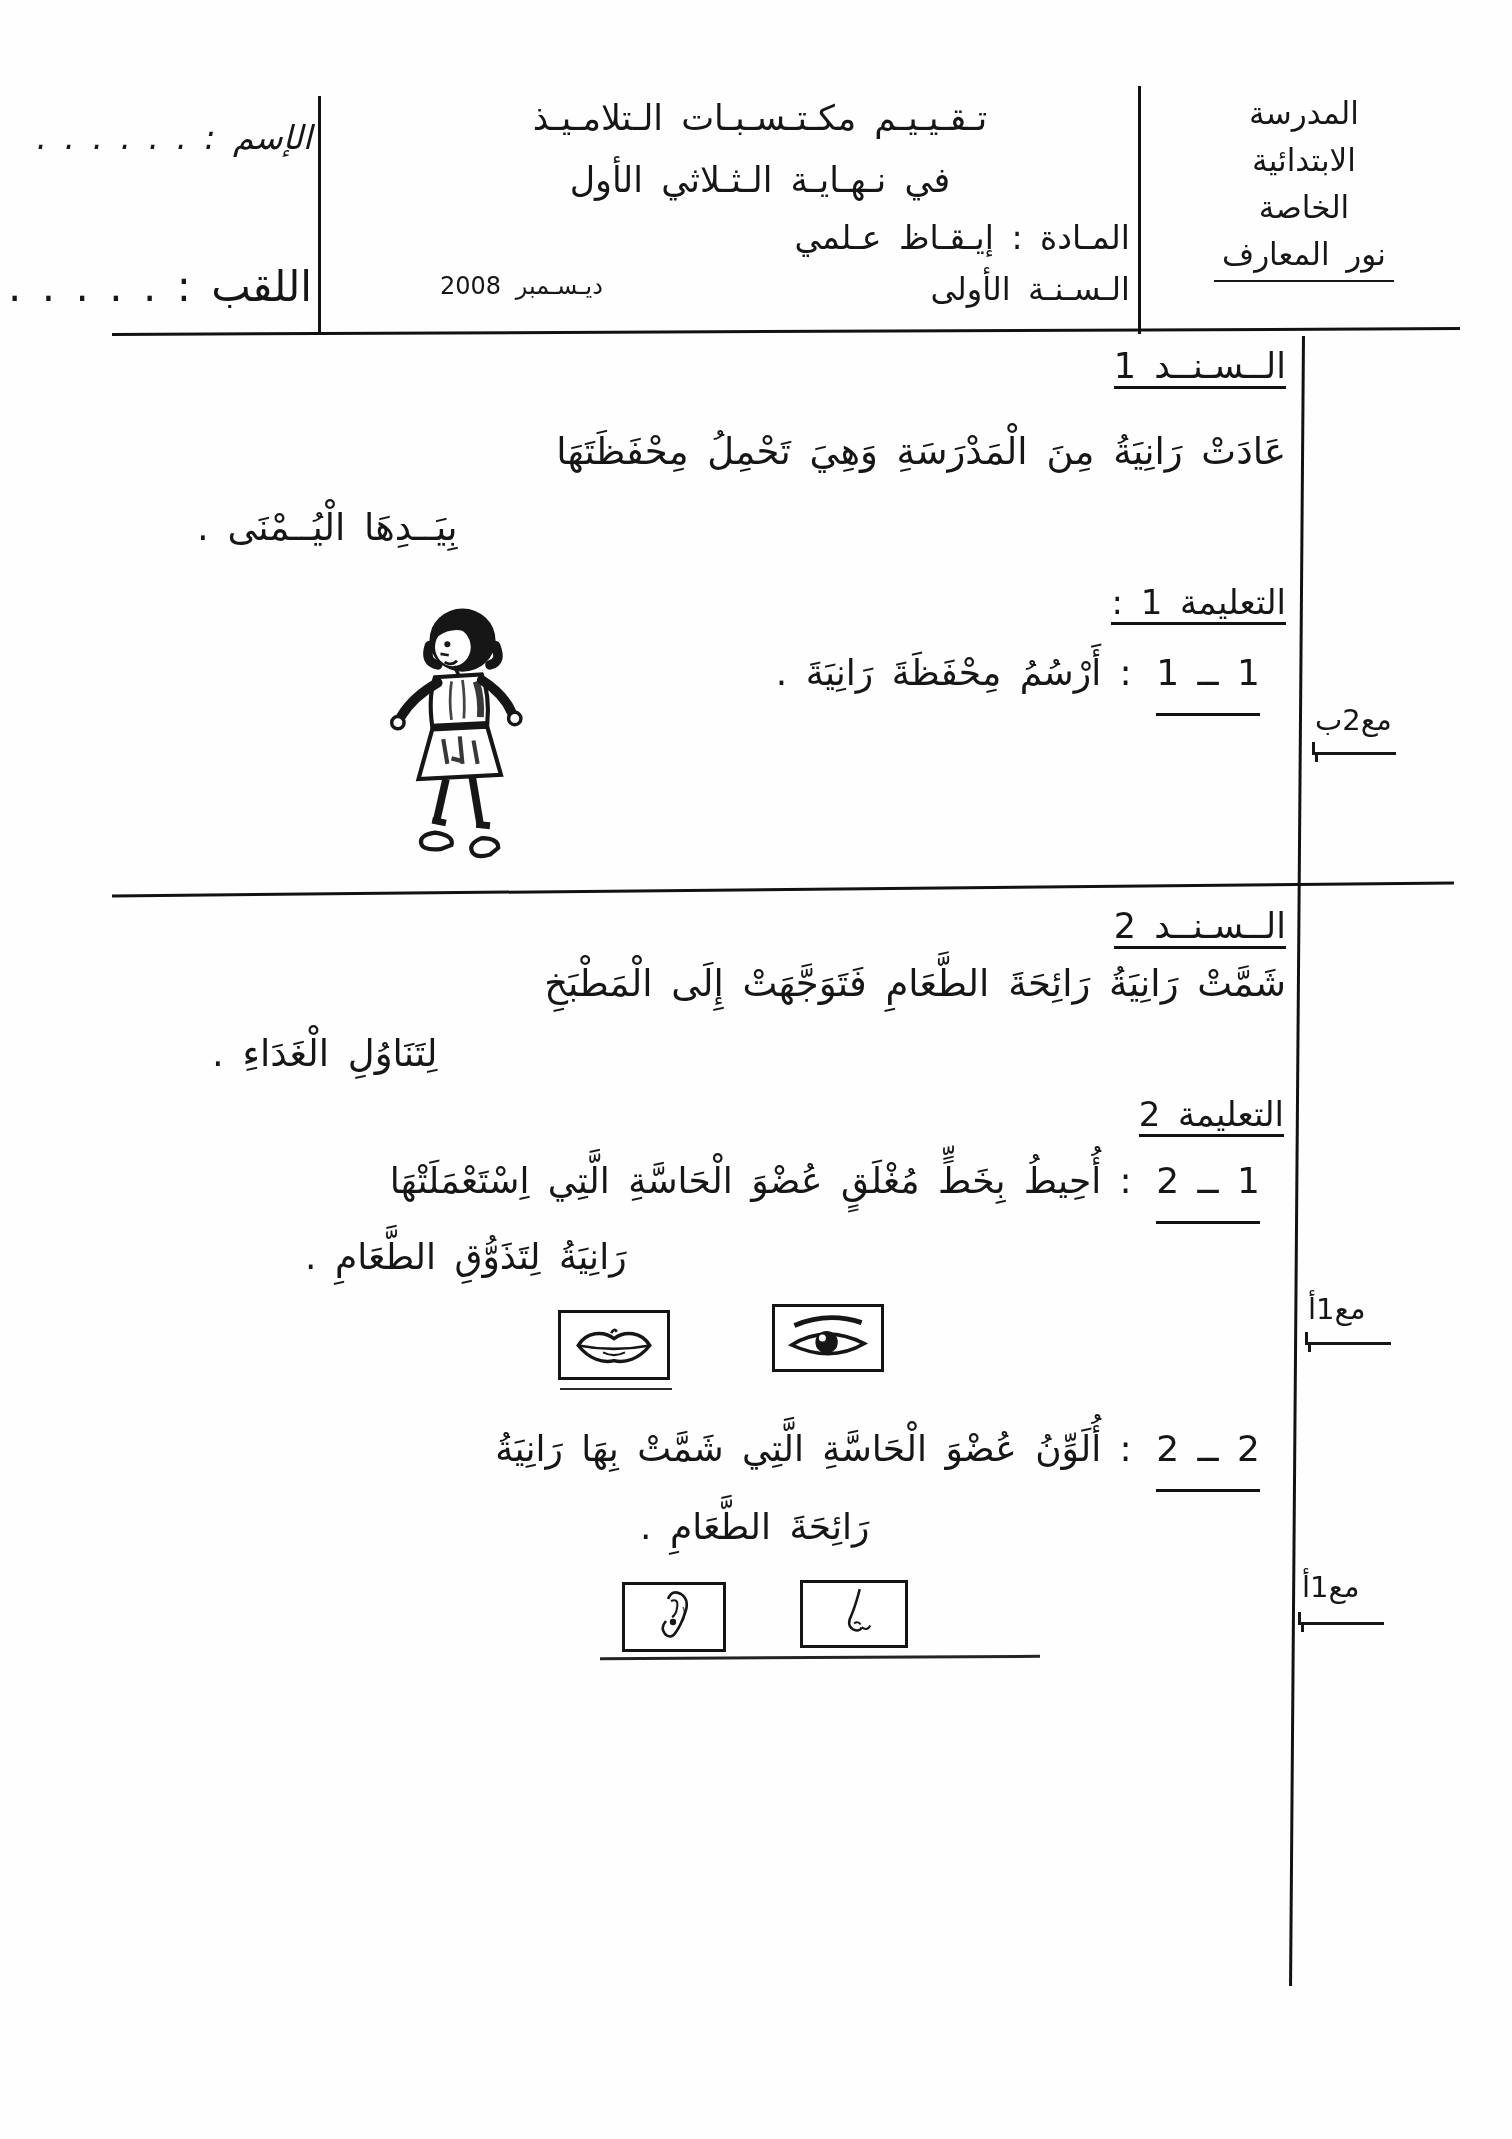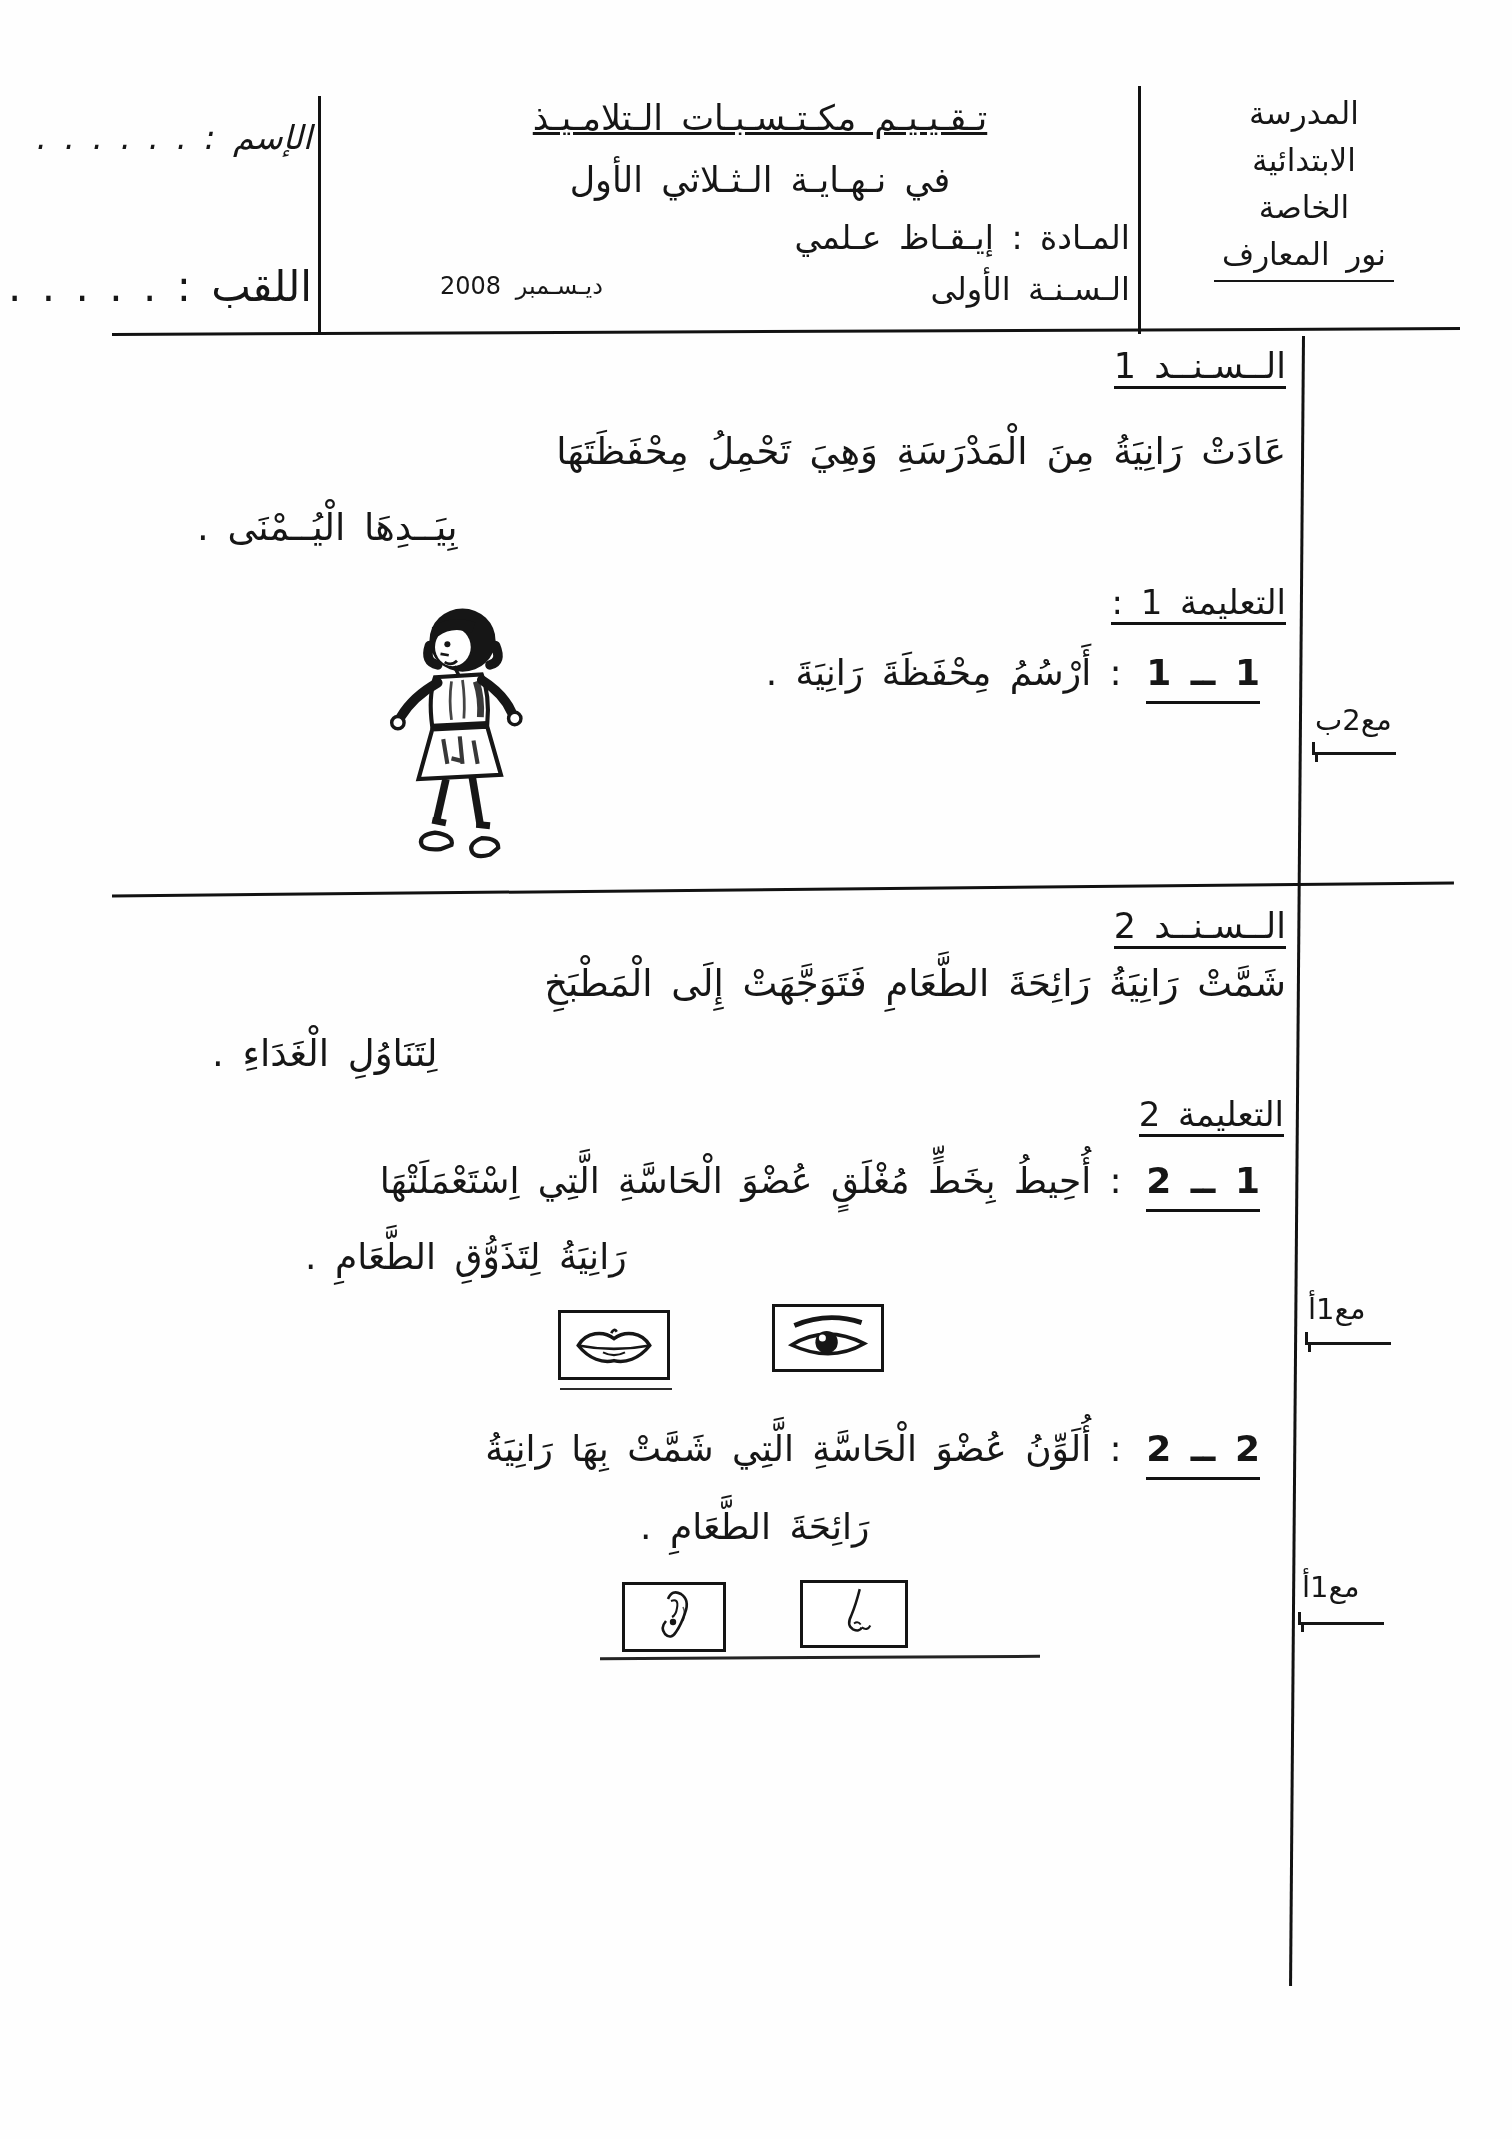--- a/index.html
+++ b/index.html
@@ -7,21 +7,21 @@
   .sheet{
     position:relative; width:1512px; height:2139px; background:#fefefe;
     font-family:"DejaVu Sans", sans-serif; color:#161616;
     direction:rtl; overflow:hidden;
   }
   .abs{ position:absolute; }
   .hand{ letter-spacing:1.5px; word-spacing:7px; white-space:nowrap; }
   .vline{ position:absolute; width:3px; background:#121212; }
   .hline{ position:absolute; height:3px; background:#121212; }
   .u{ display:inline-block; border-bottom:3.5px solid #121212; padding-bottom:0; }
-  .qnum{ display:inline-block; border-bottom:3px solid #121212; padding-bottom:8px; margin-left:6px;font-weight:bold; }
+  .qnum{ display:inline-block; border-bottom:3px solid #121212; padding-bottom:20px; margin-left:6px; }
   .imgbox{ position:absolute; border:3px solid #141414; background:#fff;
            display:flex; align-items:center; justify-content:center; }
   .crit-text{ position:absolute; font-size:29px; letter-spacing:1px; }
   .crit-bracket{ position:absolute; height:13px;
      border-left:3px solid #161616; border-bottom:3px solid #161616; }
   .crit-bracket::after{ content:""; position:absolute; left:0; bottom:-10px;
      width:3px; height:10px; background:#161616; }
   svg{ display:block; }
 </style>
 </head>
@@ -33,21 +33,21 @@
   <div class="vline" style="left:1138px; top:86px; height:248px;"></div>
   <div class="hline" style="left:112px; top:330px; width:1348px; transform:rotate(-0.25deg);"></div>
 
   <div class="abs" style="left:1148px; top:90px; width:312px; text-align:center; font-size:31px; line-height:47px;">
     <div class="hand">المدرسة</div>
     <div class="hand">الابتدائية</div>
     <div class="hand">الخاصة</div>
     <div class="hand" style="border-bottom:2.5px solid #161616; display:inline-block; padding:0 8px 2px;">نور المعارف</div>
   </div>
 
-  <div class="abs hand" style="left:400px; top:98px; width:720px; text-align:center; font-size:35px;text-decoration:underline;">تـقـيـيـم مكـتـسـبـات الـتلامـيـذ</div>
+  <div class="abs hand" style="left:400px; top:98px; width:720px; text-align:center; font-size:35px;">تـقـيـيـم مكـتـسـبـات الـتلامـيـذ</div>
   <div class="abs hand" style="left:400px; top:160px; width:720px; text-align:center; font-size:35px;">في نـهـايـة الـثـلاثي الأول</div>
   <div class="abs hand" style="right:382px; top:218px; font-size:33px;">المـادة : إيـقـاظ عـلمي</div>
   <div class="abs hand" style="right:382px; top:270px; font-size:32px;">الـسـنـة الأولى</div>
   <div class="abs hand" style="left:440px; top:272px; font-size:24px;">ديـسـمبر 2008</div>
 
   <div class="abs hand" style="right:1200px; top:118px; font-size:33px;font-style:italic;">الإسم : . . . . . .</div>
   <div class="abs hand" style="right:1200px; top:262px; font-size:42px;">اللقب : . . . . . .</div>
 
   <div class="vline" style="left:1302px; top:336px; height:1650px; transform:rotate(0.45deg); transform-origin:top center;"></div>
 

